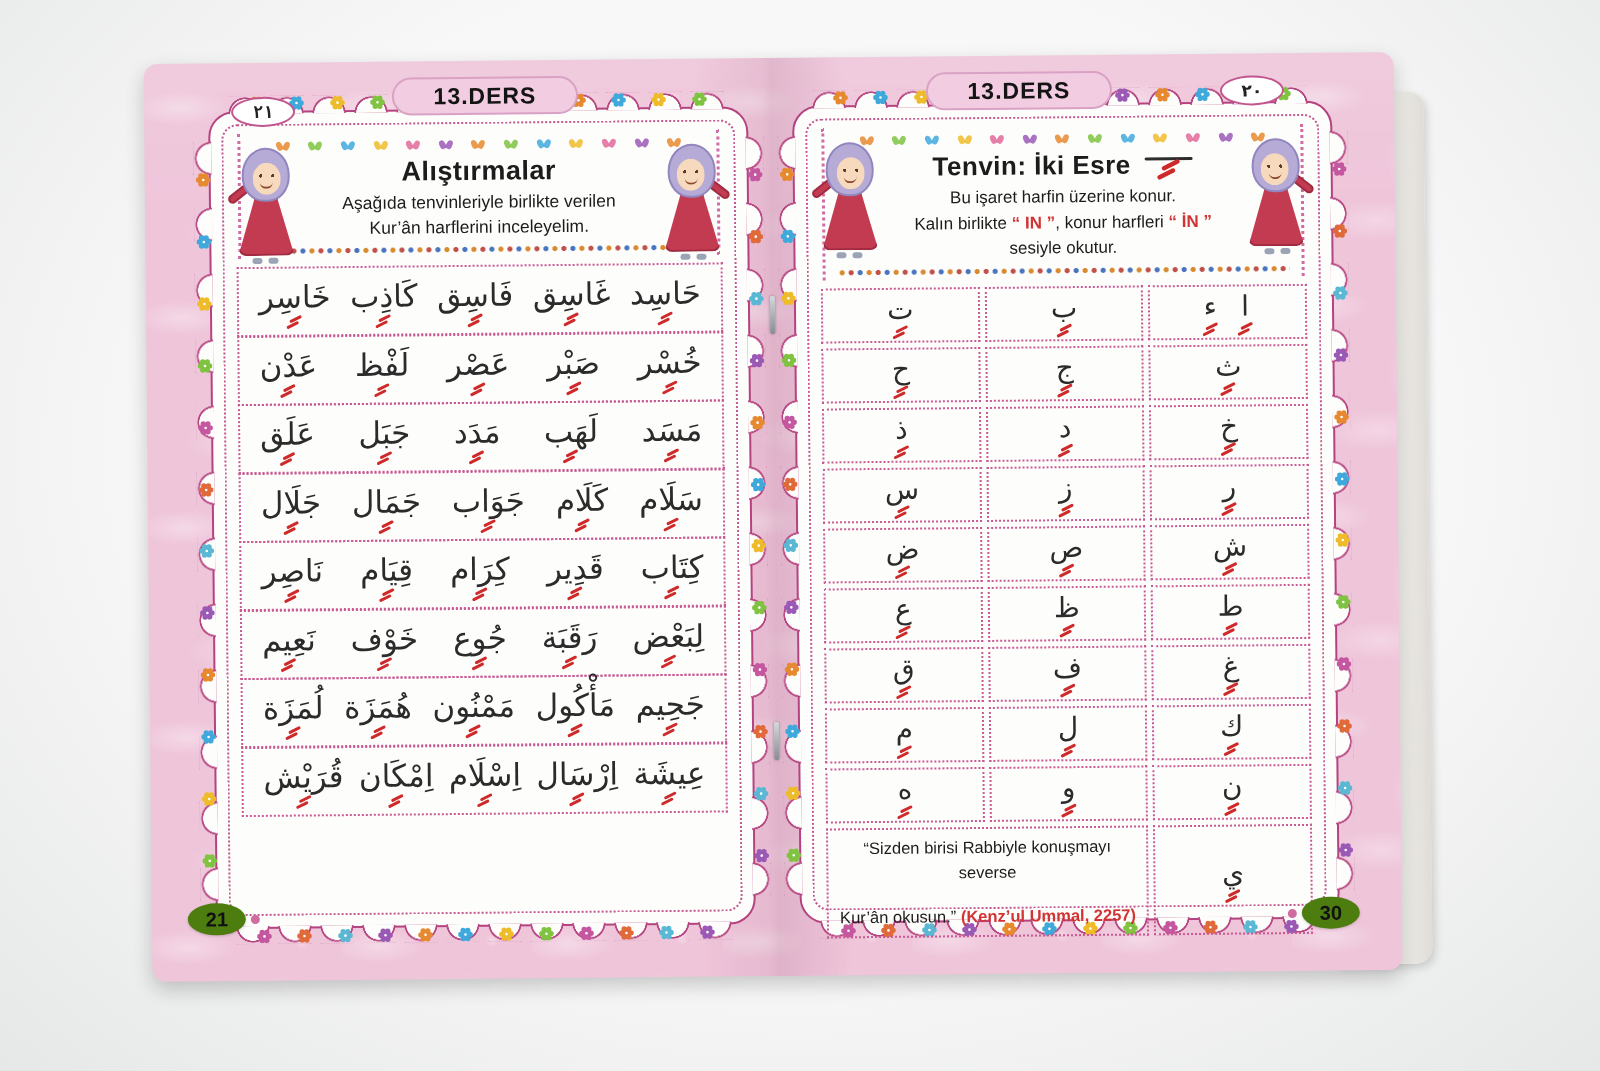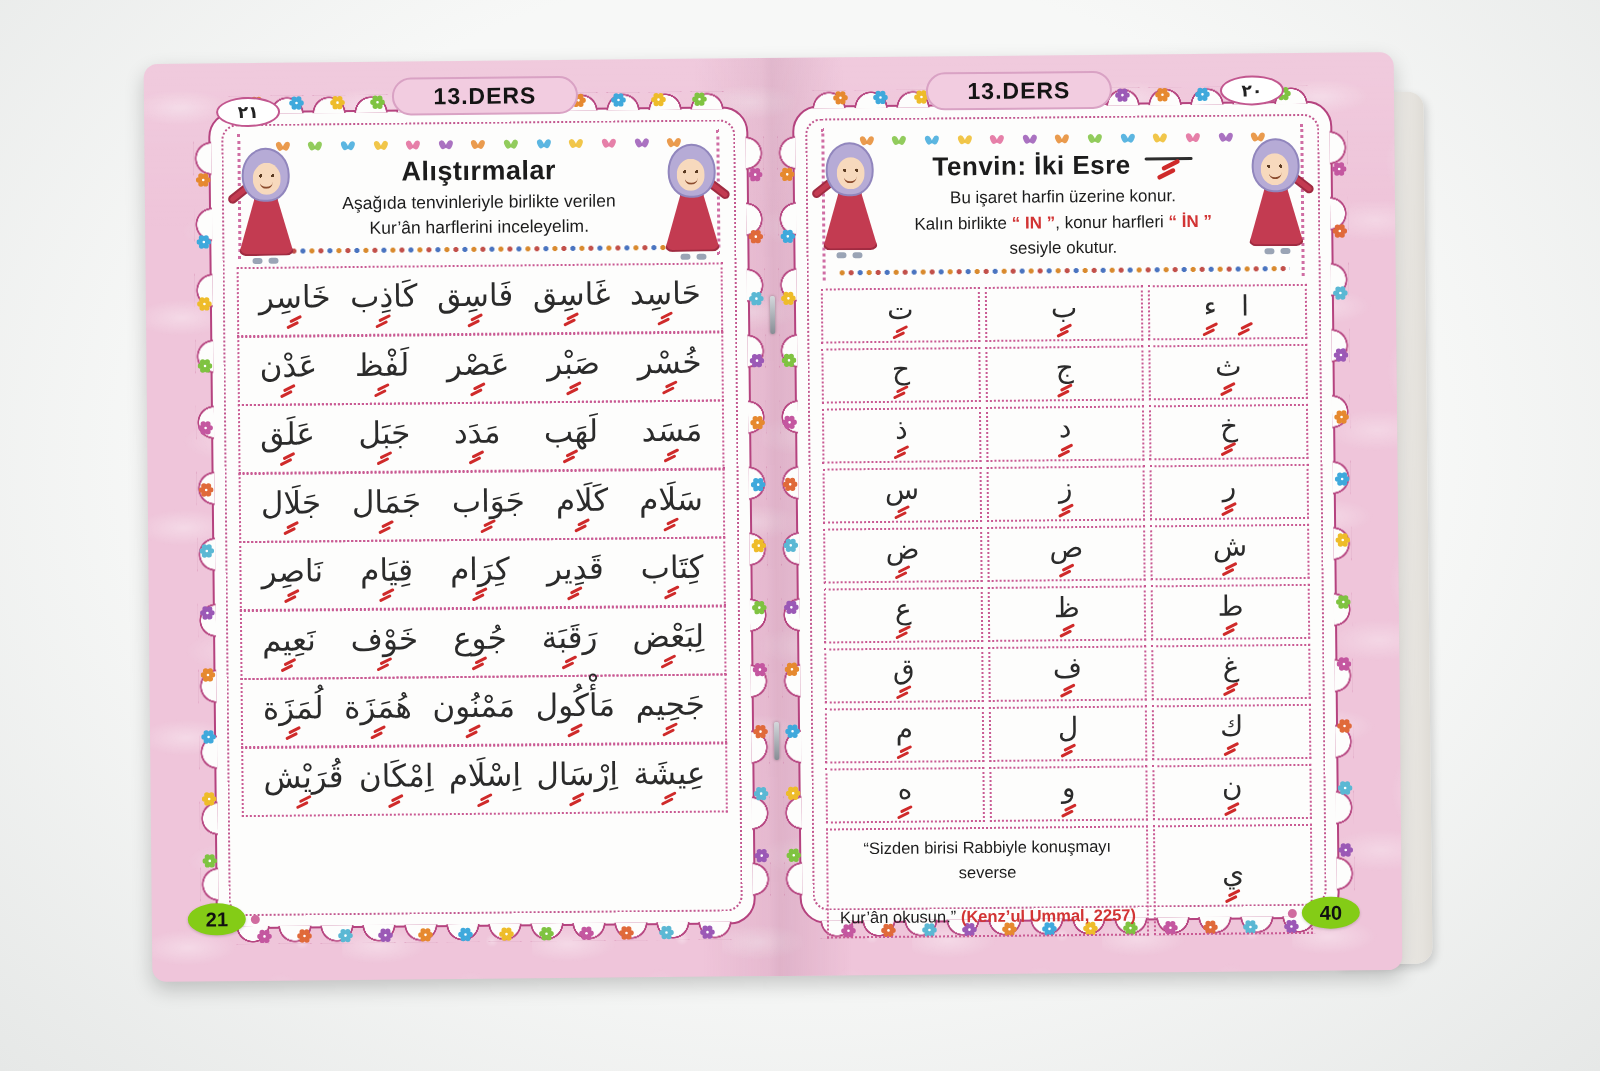--- a/index.html
+++ b/index.html
@@ -211,24 +211,24 @@
     display:flex; align-items:center; justify-content:center;
     font-size:23px; font-weight:bold; letter-spacing:1px; color:#141414; z-index:4;
   }
   .tab.tl { left:248px; } .tab.tr { left:782px; }
   .cbadge {
     position:absolute; width:64px; height:30px; background:#fff;
     border:2px solid #c2578f; border-radius:50%;
     display:flex; align-items:center; justify-content:center;
     font-family:"DejaVu Sans", sans-serif; font-size:17px; font-weight:bold; color:#222; z-index:5;
   }
-  .cbadge.cl { left:72px; top:34px; }
+  .cbadge.cl { left:87px; top:34px;font-family:Liberation Mono, monospace; }
   .cbadge.cr { left:1076px; top:22px; }
   .pnum {
-    position:absolute; width:58px; height:32px; background:#84cc16; border-radius:50%;
+    position:absolute; width:58px; height:32px; background:#4d7c0f; border-radius:50%;
     display:flex; align-items:center; justify-content:center;
     font-size:20px; font-weight:bold; color:#111;
     box-shadow:0 1px 3px rgba(0,0,0,.18); z-index:5;
   }
   .pnum.pl { left:36px; top:840px; }
   .pnum.pr { left:1150px; top:844px; }
   .pnum.pl::after, .pnum.pr::before {
     content:""; position:absolute; top:12px; width:9px; height:9px;
     border-radius:50%; background:#d06c9f;
   }
@@ -1867,15 +1867,15 @@
             </div>
           </div>
       </div>
     </div>
 
     <div class="tab tl">13.DERS</div>
     <div class="tab tr">13.DERS</div>
     <div class="cbadge cl">٢١</div>
     <div class="cbadge cr">٢٠</div>
     <div class="pnum pl">21</div>
-    <div class="pnum pr">40</div>
+    <div class="pnum pr">30</div>
   </div>
 </div>
 
 </body></html>

